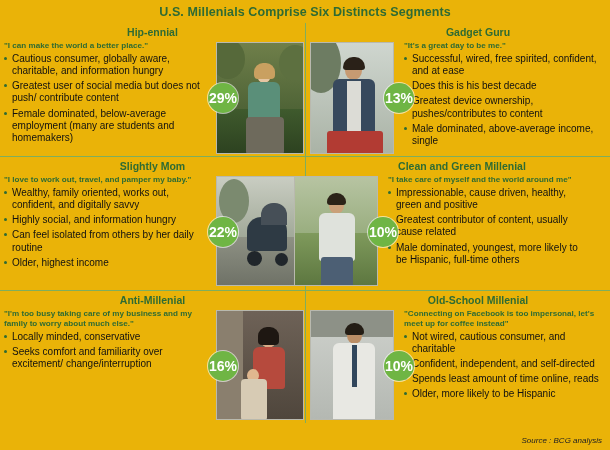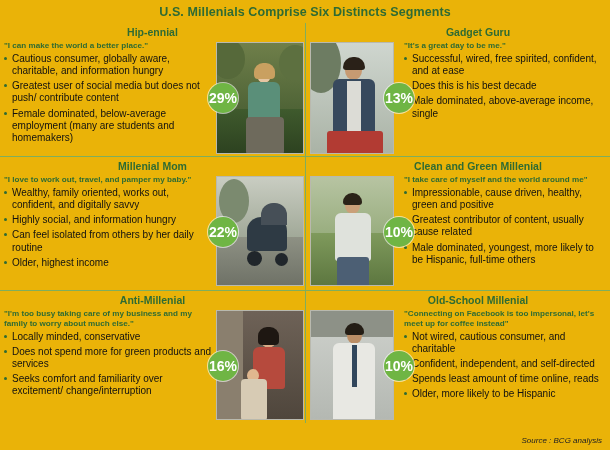--- a/index.html
+++ b/index.html
@@ -183,27 +183,28 @@
         <div class="tone" style="left:16px; top:88px; width:56px; height:24px; background:#b23b33; border-radius:3px;"></div>
       </div>
 
       <div class="badge" style="left:78px; top:24px;">13%</div>
 
       <div class="textcol" style="left:96px; top:18px; width:204px;">
         <div class="quote">"It's a great day to be me."</div>
         <ul class="bullets">
           <li>Successful, wired, free spirited, confident, and at ease</li>
           <li>Does this is his best decade</li>
+          <li>Greatest device ownership, pushes/contributes to content</li>
           <li>Male dominated, above-average income, single</li>
         </ul>
       </div>
     </div>
 
     <div class="cell" style="left:0px; top:134px; width:305px; height:133px;">
-      <div class="cell-head">Millenial Mom</div>
+      <div class="cell-head">Slightly Mom</div>
       <div class="textcol" style="left:2px; top:18px; width:212px;">
         <div class="quote">"I love to work out, travel, and pamper my baby."</div>
         <ul class="bullets">
           <li>Wealthy, family oriented, works out, confident, and digitally savvy</li>
           <li>Highly social, and information hungry</li>
           <li>Can feel isolated from others by her daily routine</li>
           <li>Older, highest income</li>
         </ul>
       </div>
 
@@ -213,21 +214,21 @@
         <div class="blob" style="left:2px; top:2px; width:30px; height:44px; background:#7b8a6f;"></div>
         <div class="tone" style="left:30px; top:40px; width:40px; height:34px; background:#2e3a44; border-radius:14px 14px 4px 4px;"></div>
         <div class="tone" style="left:44px; top:26px; width:26px; height:22px; background:#464f57; border-radius:12px 12px 0 0;"></div>
         <div class="blob" style="left:30px; top:74px; width:15px; height:15px; background:#20262b;"></div>
         <div class="blob" style="left:58px; top:76px; width:13px; height:13px; background:#20262b;"></div>
       </div>
 
       <div class="badge" style="left:208px; top:24px;">22%</div>
     </div>
 
-    <div class="cell" style="left:306px; top:134px; width:304px; height:133px;">
+    <div class="cell" style="left:290px; top:134px; width:304px; height:133px;">
       <div class="cell-head" style="margin-left:40px;">Clean and Green Millenial</div>
 
       <div class="photo" style="left:4px; top:19px; width:84px; height:110px;">
         <div class="sky" style="background:linear-gradient(#b7c4a2,#98ad7e); height:55%;"></div>
         <div class="ground" style="background:linear-gradient(#7f9a5c,#5d7740); height:48%;"></div>
         <div class="person-head" style="left:34px; top:20px; width:15px; height:17px; background:#caa079;"></div>
         <div class="tone" style="left:32px; top:16px; width:19px; height:12px; background:#2b2318; border-radius:9px 9px 3px 3px;"></div>
         <div class="person-body" style="left:24px; top:36px; width:36px; height:48px; background:#dfe2dc;"></div>
         <div class="tone" style="left:26px; top:80px; width:32px; height:30px; background:#4c5f74; border-radius:3px;"></div>
       </div>
@@ -243,21 +244,20 @@
         </ul>
       </div>
     </div>
 
     <div class="cell" style="left:0px; top:268px; width:305px; height:132px;">
       <div class="cell-head">Anti-Millenial</div>
       <div class="textcol" style="left:2px; top:18px; width:212px;">
         <div class="quote">"I'm too busy taking care of my business and my family to worry about much else."</div>
         <ul class="bullets">
           <li>Locally minded, conservative</li>
-          <li>Does not spend more for green products and services</li>
           <li>Seeks comfort and familiarity over excitement/ change/interruption</li>
         </ul>
       </div>
 
       <div class="photo" style="left:216px; top:19px; width:88px; height:110px;">
         <div class="sky" style="background:linear-gradient(#6e6257,#4f463c); height:100%;"></div>
         <div class="tone" style="left:0; top:0; width:26px; height:110px; background:#8a7f6e;"></div>
         <div class="person-head" style="left:44px; top:20px; width:15px; height:17px; background:#d8ab86;"></div>
         <div class="tone" style="left:41px; top:16px; width:21px; height:18px; background:#1e1712; border-radius:9px 9px 4px 4px;"></div>
         <div class="person-body" style="left:36px; top:36px; width:32px; height:42px; background:#b64a3d;"></div>

